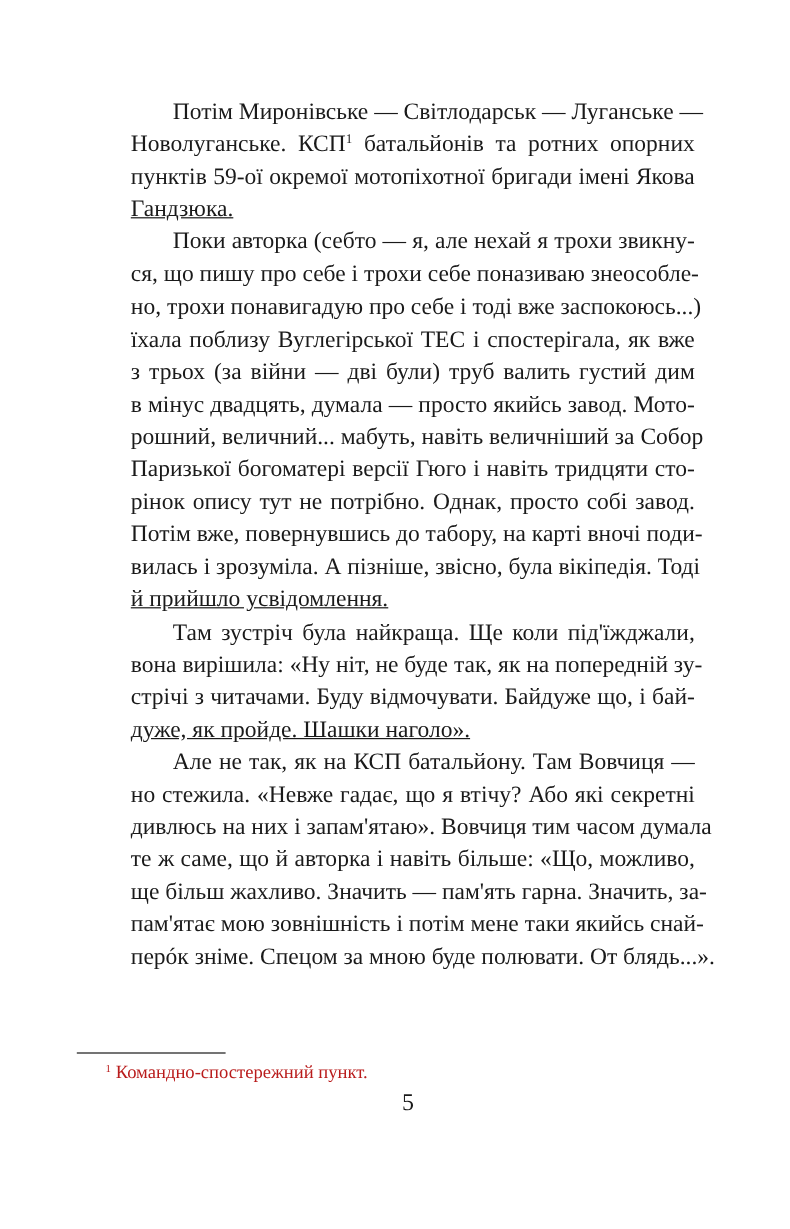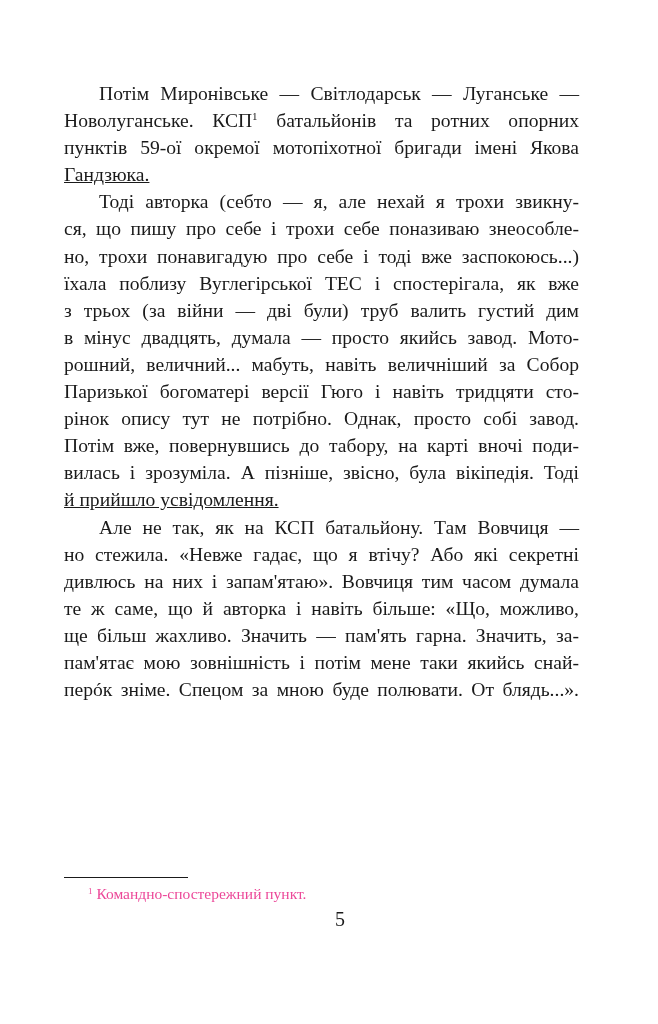--- a/index.html
+++ b/index.html
@@ -2,32 +2,32 @@
 <html><head>
   <meta charset="utf-8">
   <style>
     html, body { margin: 0; padding: 0; background: #ffffff; }
     body { width: 658px; height: 1024px; position: relative; overflow: hidden; }
     .page {
       position: absolute; left: 64px; top: 80px; width: 515px;
       font-family: "Liberation Serif", "DejaVu Serif", serif;
       font-size: 19.6px; line-height: 27.1px; color: #1a1a1a;
     }
-    .line { display: block; white-space: nowrap; text-align: justify; text-align-last: justify; height: 27.1px; overflow: visible; }
+    .line { display: block; white-space: nowrap; text-align: justify; text-align-last: justify; height: 27.1px; overflow: visible; margin-left: 45px; }
     .line.last { text-align-last: left; text-decoration: underline; }
     .line.indent { padding-left: 35px; }
     sup { font-size: 11px; vertical-align: 0; position: relative; top: -7px; }
     .footnote-rule {
       position: absolute; left: 64px; top: 877px; width: 124px; height: 0;
       border-top: 1.4px solid #1a1a1a;
     }
     .footnote {
       position: absolute; left: 88px; top: 885px;
       font-family: "Liberation Serif", "DejaVu Serif", serif;
-      font-size: 15.5px; color: #ec4899;
+      font-size: 15.5px; color: #b91c1c;
     }
     .footnote sup { font-size: 9px; top: -5px; }
     .page-number {
       position: absolute; left: 0; width: 658px; top: 908px; text-align: center;
       font-family: "Liberation Serif", "DejaVu Serif", serif;
       font-size: 20px; color: #1a1a1a; padding-left: 22px; box-sizing: border-box;
     }
   </style>
 </head>
 <body>
@@ -35,34 +35,40 @@
 <div class="page">
 
   <div>
     <span class="line indent">Потім Миронівське — Світлодарськ — Луганське —</span>
     <span class="line"><span>Новолуганське. КСП</span><sup>1</sup><span> батальйонів та ротних опорних</span></span>
     <span class="line">пунктів 59-ої окремої мотопіхотної бригади імені Якова</span>
     <span class="line last">Гандзюка.</span>
   </div>
 
   <div>
-    <span class="line indent">Тоді авторка (себто — я, але нехай я трохи звикну-</span>
+    <span class="line indent">Поки авторка (себто — я, але нехай я трохи звикну-</span>
     <span class="line">ся, що пишу про себе і трохи себе поназиваю знеособле-</span>
     <span class="line">но, трохи понавигадую про себе і тоді вже заспокоюсь...)</span>
     <span class="line">їхала поблизу Вуглегірської ТЕС і спостерігала, як вже</span>
     <span class="line">з трьох (за війни — дві були) труб валить густий дим</span>
     <span class="line">в мінус двадцять, думала — просто якийсь завод. Мото-</span>
     <span class="line">рошний, величний... мабуть, навіть величніший за Собор</span>
     <span class="line">Паризької богоматері версії Гюго і навіть тридцяти сто-</span>
     <span class="line">рінок опису тут не потрібно. Однак, просто собі завод.</span>
     <span class="line">Потім вже, повернувшись до табору, на карті вночі поди-</span>
     <span class="line">вилась і зрозуміла. А пізніше, звісно, була вікіпедія. Тоді</span>
     <span class="line last">й прийшло усвідомлення.</span>
   </div>
 
+  <div>
+    <span class="line indent">Там зустріч була найкраща. Ще коли під'їжджали,</span>
+    <span class="line">вона вирішила: «Ну ніт, не буде так, як на попередній зу-</span>
+    <span class="line">стрічі з читачами. Буду відмочувати. Байдуже що, і бай-</span>
+    <span class="line last">дуже, як пройде. Шашки наголо».</span>
+  </div>
 
   <div>
     <span class="line indent">Але не так, як на КСП батальйону. Там Вовчиця —</span>
     <span class="line">но стежила. «Невже гадає, що я втічу? Або які секретні</span>
     <span class="line">дивлюсь на них і запам'ятаю». Вовчиця тим часом думала</span>
     <span class="line">те ж саме, що й авторка і навіть більше: «Що, можливо,</span>
     <span class="line">ще більш жахливо. Значить — пам'ять гарна. Значить, за-</span>
     <span class="line">пам'ятає мою зовнішність і потім мене таки якийсь снай-</span>
     <span class="line">перóк зніме. Спецом за мною буде полювати. От блядь...».</span>
   </div>

